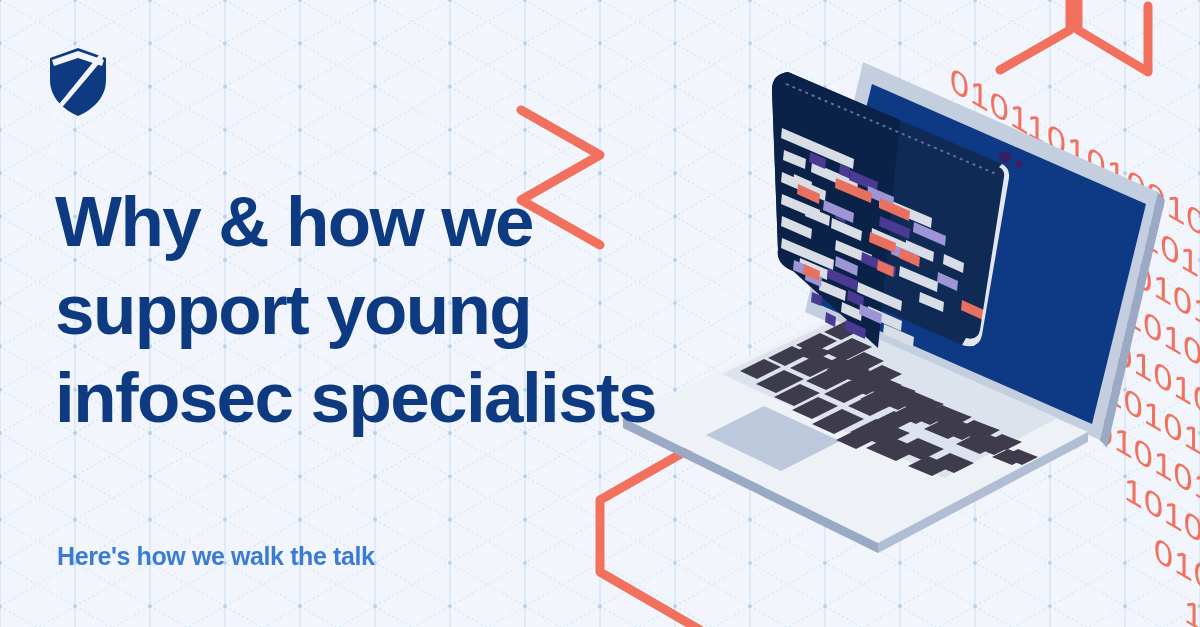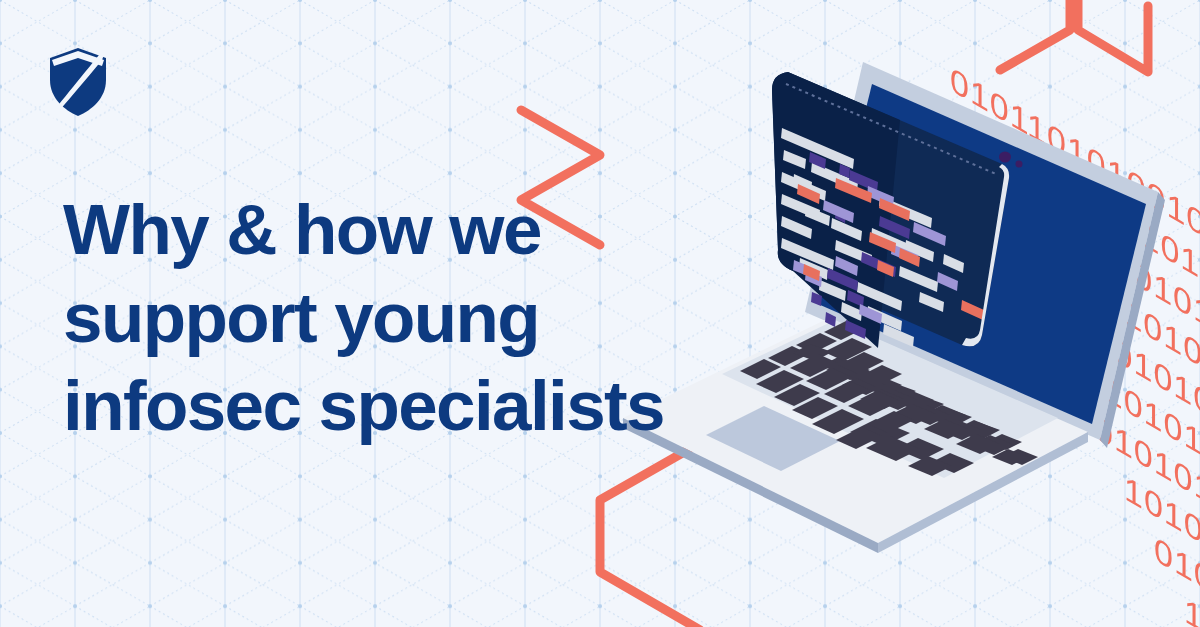--- a/index.html
+++ b/index.html
@@ -24,21 +24,21 @@
   
   .logo{
     position:absolute;left:46px;top:44px;width:64px;height:76px;z-index:7;
   }
 
   
   .headline{
     position:absolute;
     left:55px; top:178px;
     width:620px;
-    margin:8px;
+    margin:0;
     color:#0D3A80;
     font-family:"Liberation Sans", sans-serif;
     font-weight:bold;
     font-size:71px;
     line-height:88px;
     letter-spacing:-1.6px;
     z-index:7;
     white-space:pre-line;
   }
   .subhead{
@@ -277,14 +277,15 @@
     </g>
   </svg>
 
   <svg class="logo" viewBox="0 0 64 76">
     <path d="M4 14 L32 4 L60 14 L60 36 C60 54 46 66 32 72 C18 66 4 54 4 36 Z" fill="#0D3A80"></path>
     <path d="M2 74 C18 54 44 22 62 0 L56 16 C40 36 20 58 6 76 Z" fill="#F2F6FC"></path>
     <path d="M6 16 L32 7 L58 16 L56 22 L32 14 L8 22 Z" fill="#F2F6FC"></path>
   </svg>
 
   <h1 class="headline">Why &amp; how we support young infosec specialists</h1>
+  <p class="subhead">Here's how we walk the talk</p>
 
 </div>
 
 </body></html>

